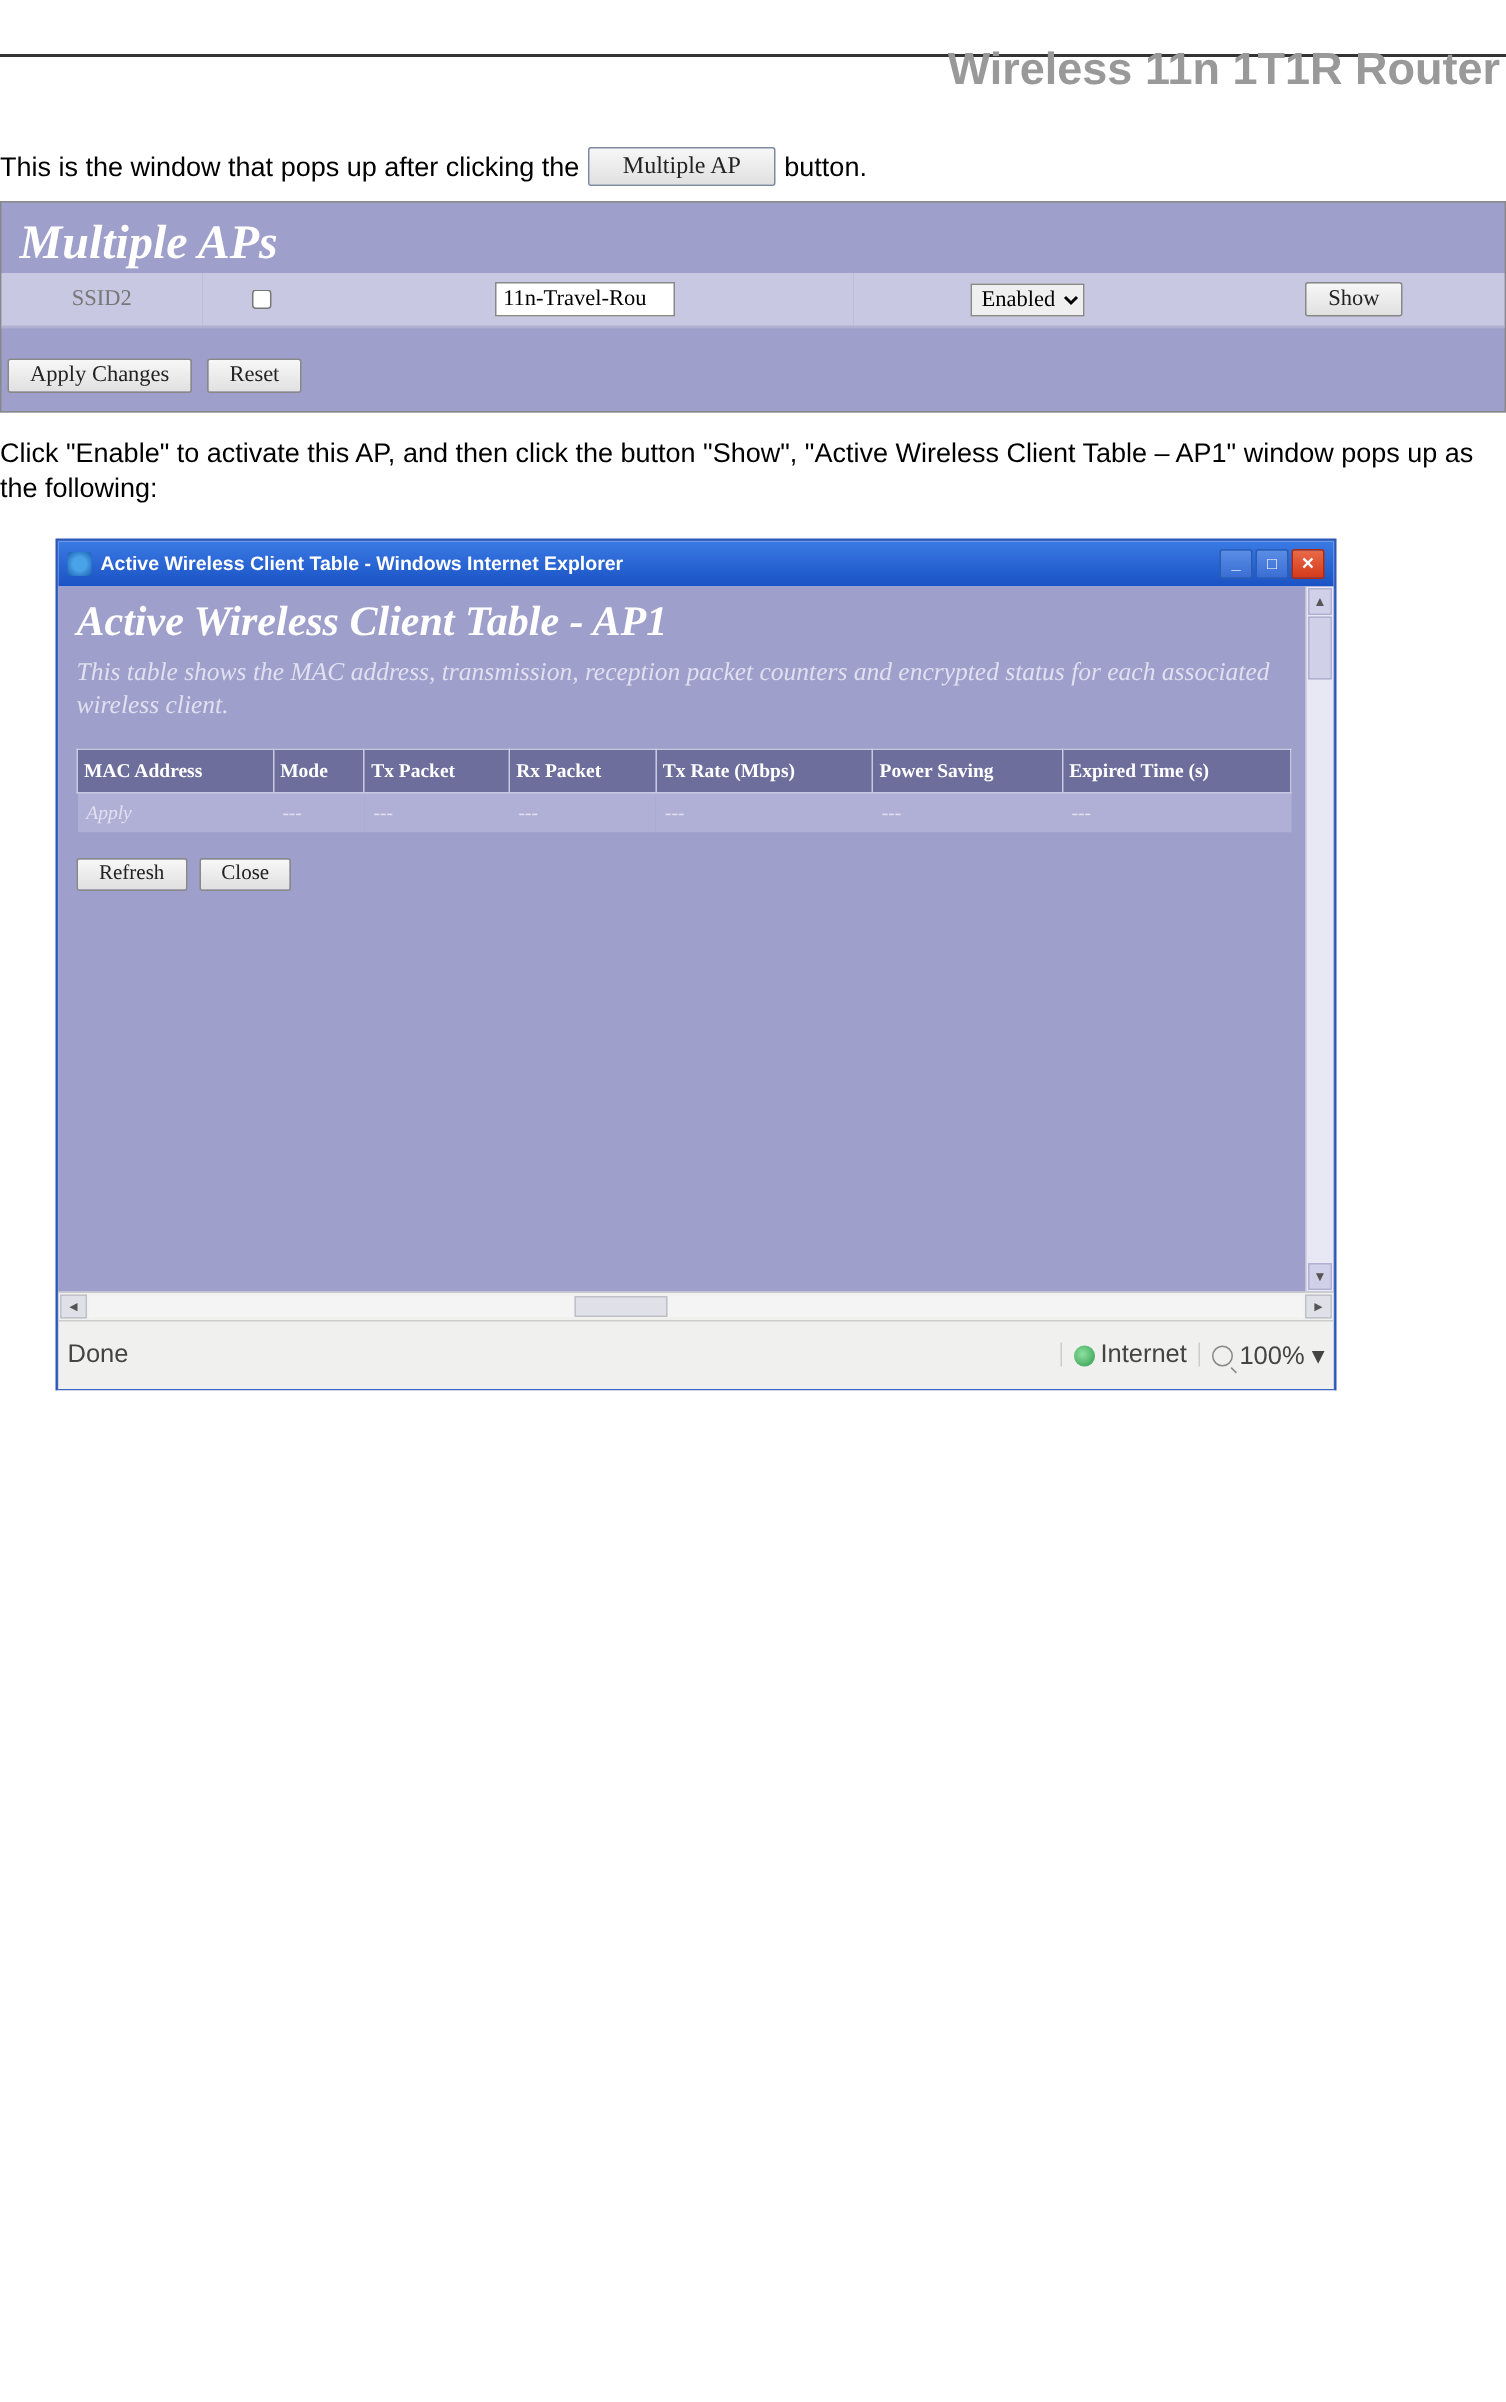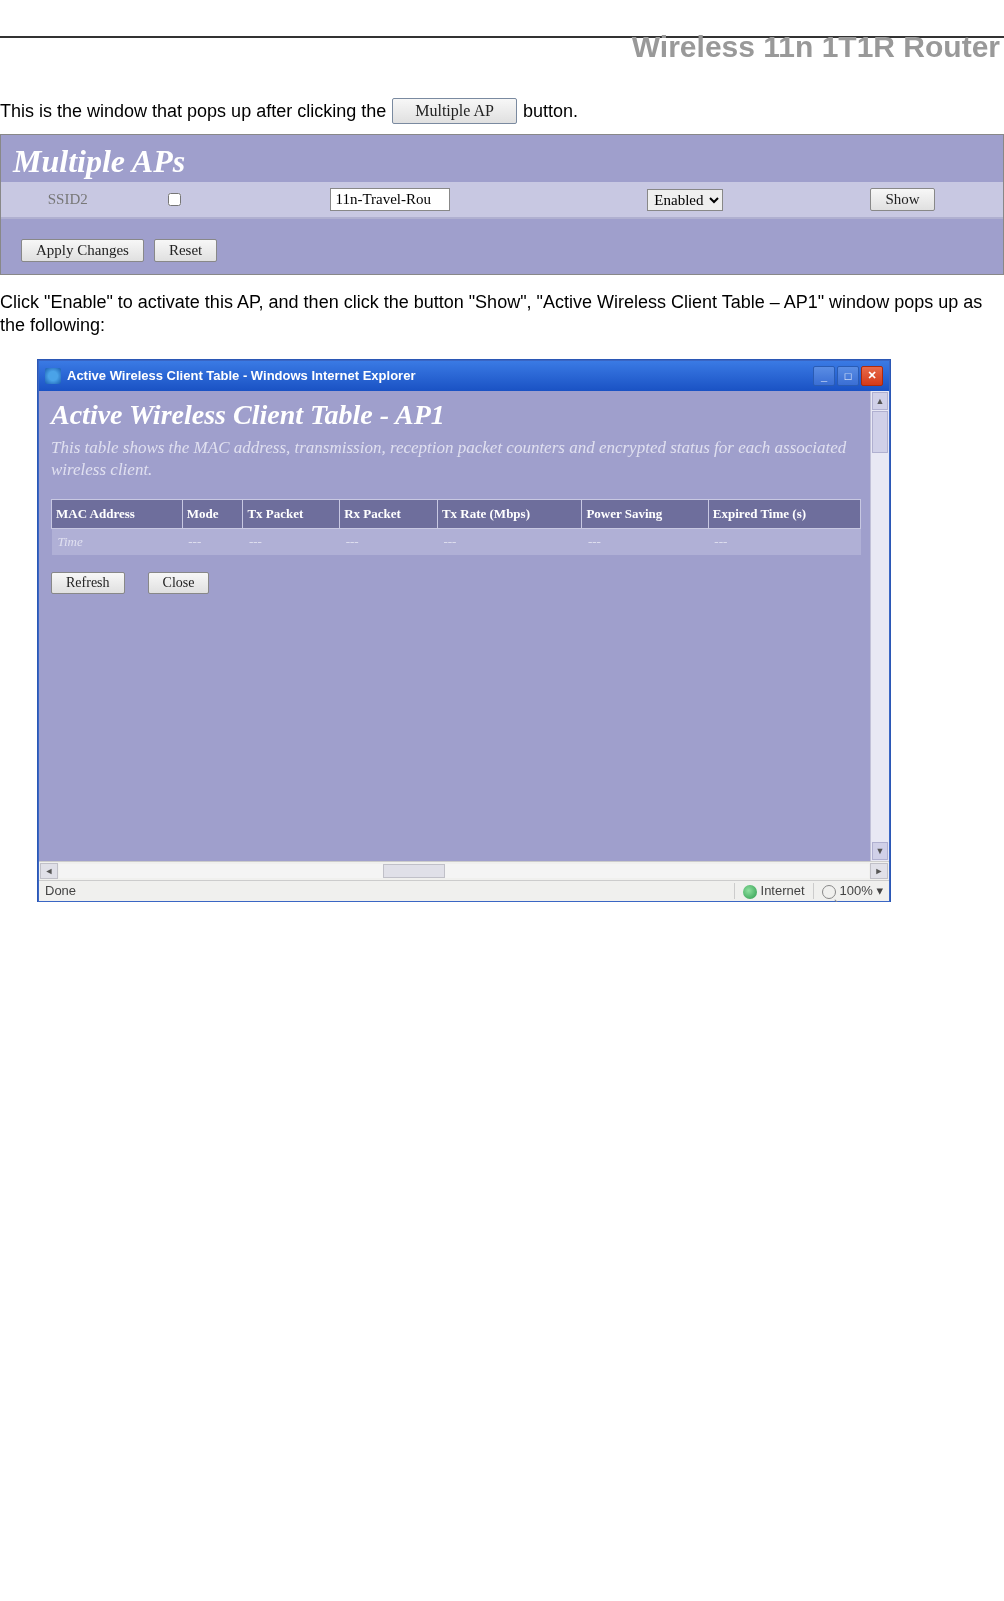--- a/index.html
+++ b/index.html
@@ -107,21 +107,21 @@
   .shot1 .s1-btn {
     background: linear-gradient(#f7f7f7,#e0e0e0);
     border: 1px solid #888;
     padding: 2px 14px;
     font-family: 'Times New Roman', serif;
     font-size: 15px;
     color:#222;
     border-radius:2px;
   }
   .shot1 .footer-btns {
-    padding: 20px 20px 12px;
+    padding: 20px 4px 12px;
     display:flex;
     gap:10px;
   }
   .para2 {
     font-size: 18px;
     padding: 16px 0 12px 0;
     line-height: 1.3;
   }
   
   .iewindow {
@@ -196,42 +196,42 @@
   }
   .ie-body table{width:calc(100% - 40px);margin:0 12px;border-collapse:collapse;}
   .ie-body th{
     background:#6e6e9c;color:#fff;font-style:normal;font-size:13px;font-weight:bold;
     padding:6px 4px;border:1px solid #c8c8e2;text-align:left;
   }
   .ie-body td{
     background:#b0b0d6;color:#e0e0f0;font-style:italic;font-size:13px;
     padding:5px 6px;border-bottom:1px solid #9f9fcc;
   }
-  .ie-body .btns2{padding:16px 12px;display:flex;gap:23px;}
+  .ie-body .btns2{padding:16px 12px;display:flex;gap:8px;}
   .ie-body .btns2 .b{
     background:linear-gradient(#f7f7f7,#e0e0e0);border:1px solid #888;
     padding:2px 14px;font-family:'Times New Roman',serif;font-size:14px;color:#222;
     border-radius:2px;
   }
   .ie-scroll-v{
     position:absolute;right:0;top:0;bottom:0;width:18px;
     background:#e8e8f4;border-left:1px solid #c0c0d8;
   }
   .ie-scroll-v .arr{height:16px;background:#d0d0e8;border:1px solid #b0b0d0;margin:1px;display:flex;align-items:center;justify-content:center;color:#555;font-size:9px;}
   .ie-scroll-v .thumb{height:40px;background:#d0d0e8;border:1px solid #b0b0d0;margin:1px;}
   .ie-hscroll{
     background:#f0f0ee;height:18px;display:flex;align-items:center;
     border-top:1px solid #ccc;
   }
   .ie-hscroll .arr{width:16px;height:14px;background:#e0e0e8;border:1px solid #c0c0c8;margin:1px;display:flex;align-items:center;justify-content:center;font-size:9px;color:#555;}
   .ie-hscroll .track{flex:1;background:#f4f4f4;position:relative;height:14px;}
   .ie-hscroll .hthumb{position:absolute;left:40%;width:60px;height:12px;top:0;background:#e0e0e8;border:1px solid #c0c0c8;}
   .ie-status{
     background:#f0f0ee;border-top:1px solid #ccc;
-    display:flex;align-items:center;padding:2px 6px;font-size:13px;color:#444;justify-content:center;
+    display:flex;align-items:center;padding:12px 6px;font-size:17px;color:#444;justify-content:center;
   }
   .ie-status .left{flex:1;}
   .ie-status .globe{
     width:14px;height:14px;border-radius:50%;
     background:radial-gradient(circle at 40% 40%,#8fe0a0,#2a9a4a);
     margin-right:4px;display:inline-block;vertical-align:middle;
   }
   .ie-status .sep{border-left:1px solid #ccc;height:16px;margin:0 8px;}
   .ie-status .zoom-icon{
     display:inline-block;width:12px;height:12px;border:1px solid #888;border-radius:50%;
@@ -296,21 +296,21 @@
               <tr>
             <th>MAC Address</th>
             <th>Mode</th>
             <th>Tx Packet</th>
             <th>Rx Packet</th>
             <th>Tx Rate (Mbps)</th>
             <th>Power Saving</th>
             <th>Expired Time (s)</th>
           </tr>
           <tr>
-            <td>Time</td>
+            <td>Apply</td>
             <td>---</td>
             <td>---</td>
             <td>---</td>
             <td>---</td>
             <td>---</td>
             <td>---</td>
           </tr>
         </tbody>
           </table>
         <div class="btns2">

